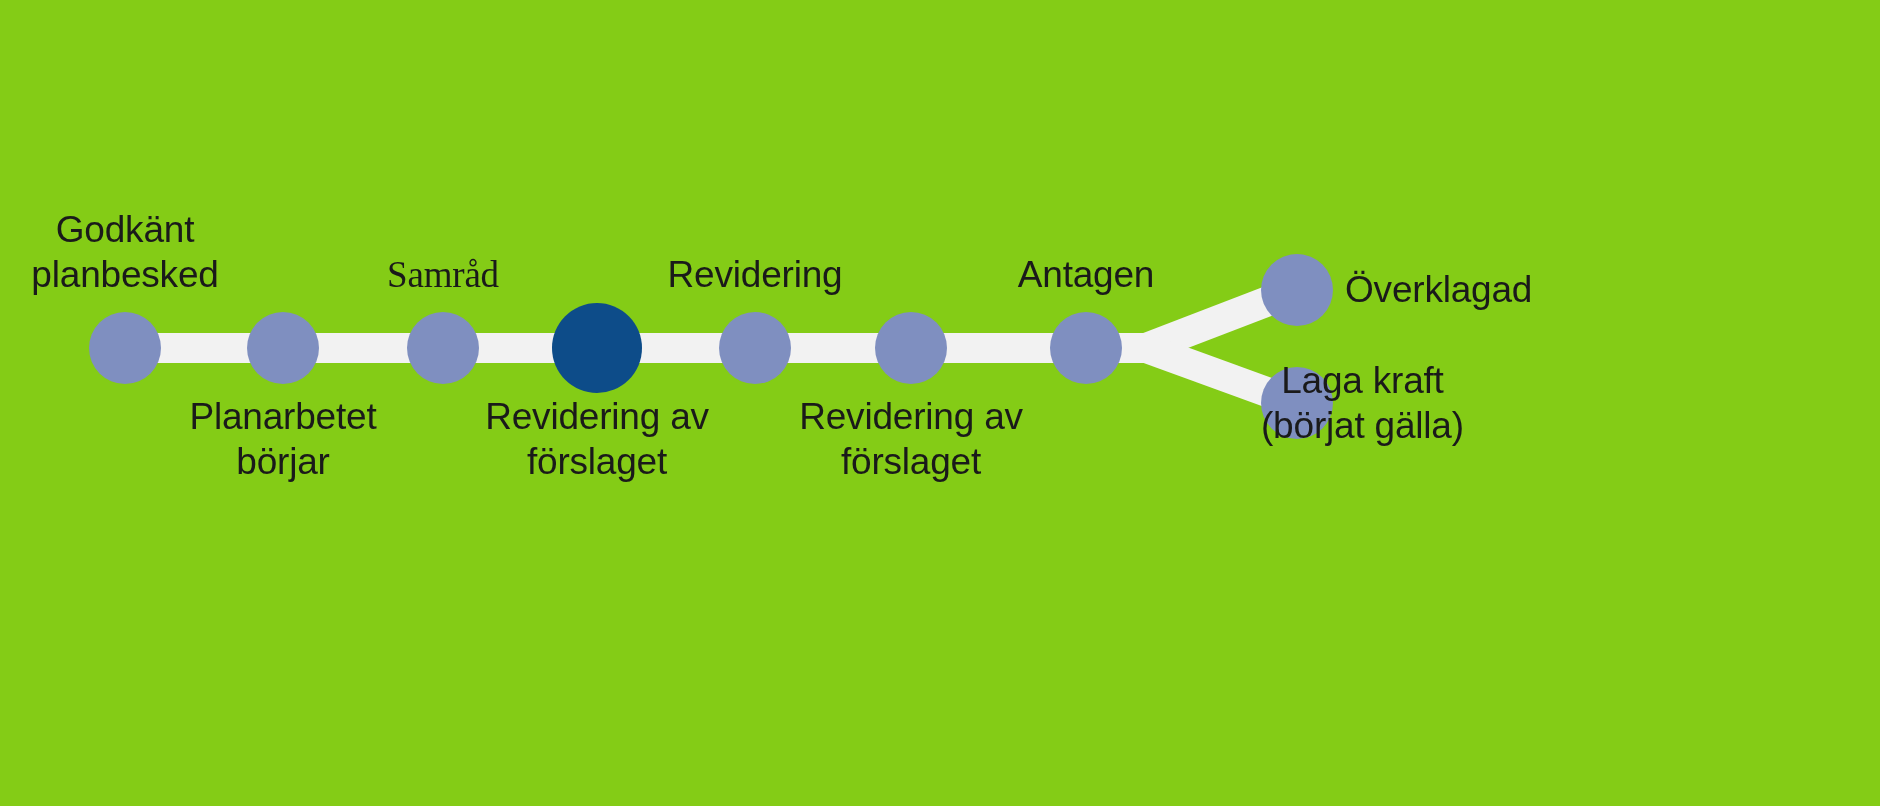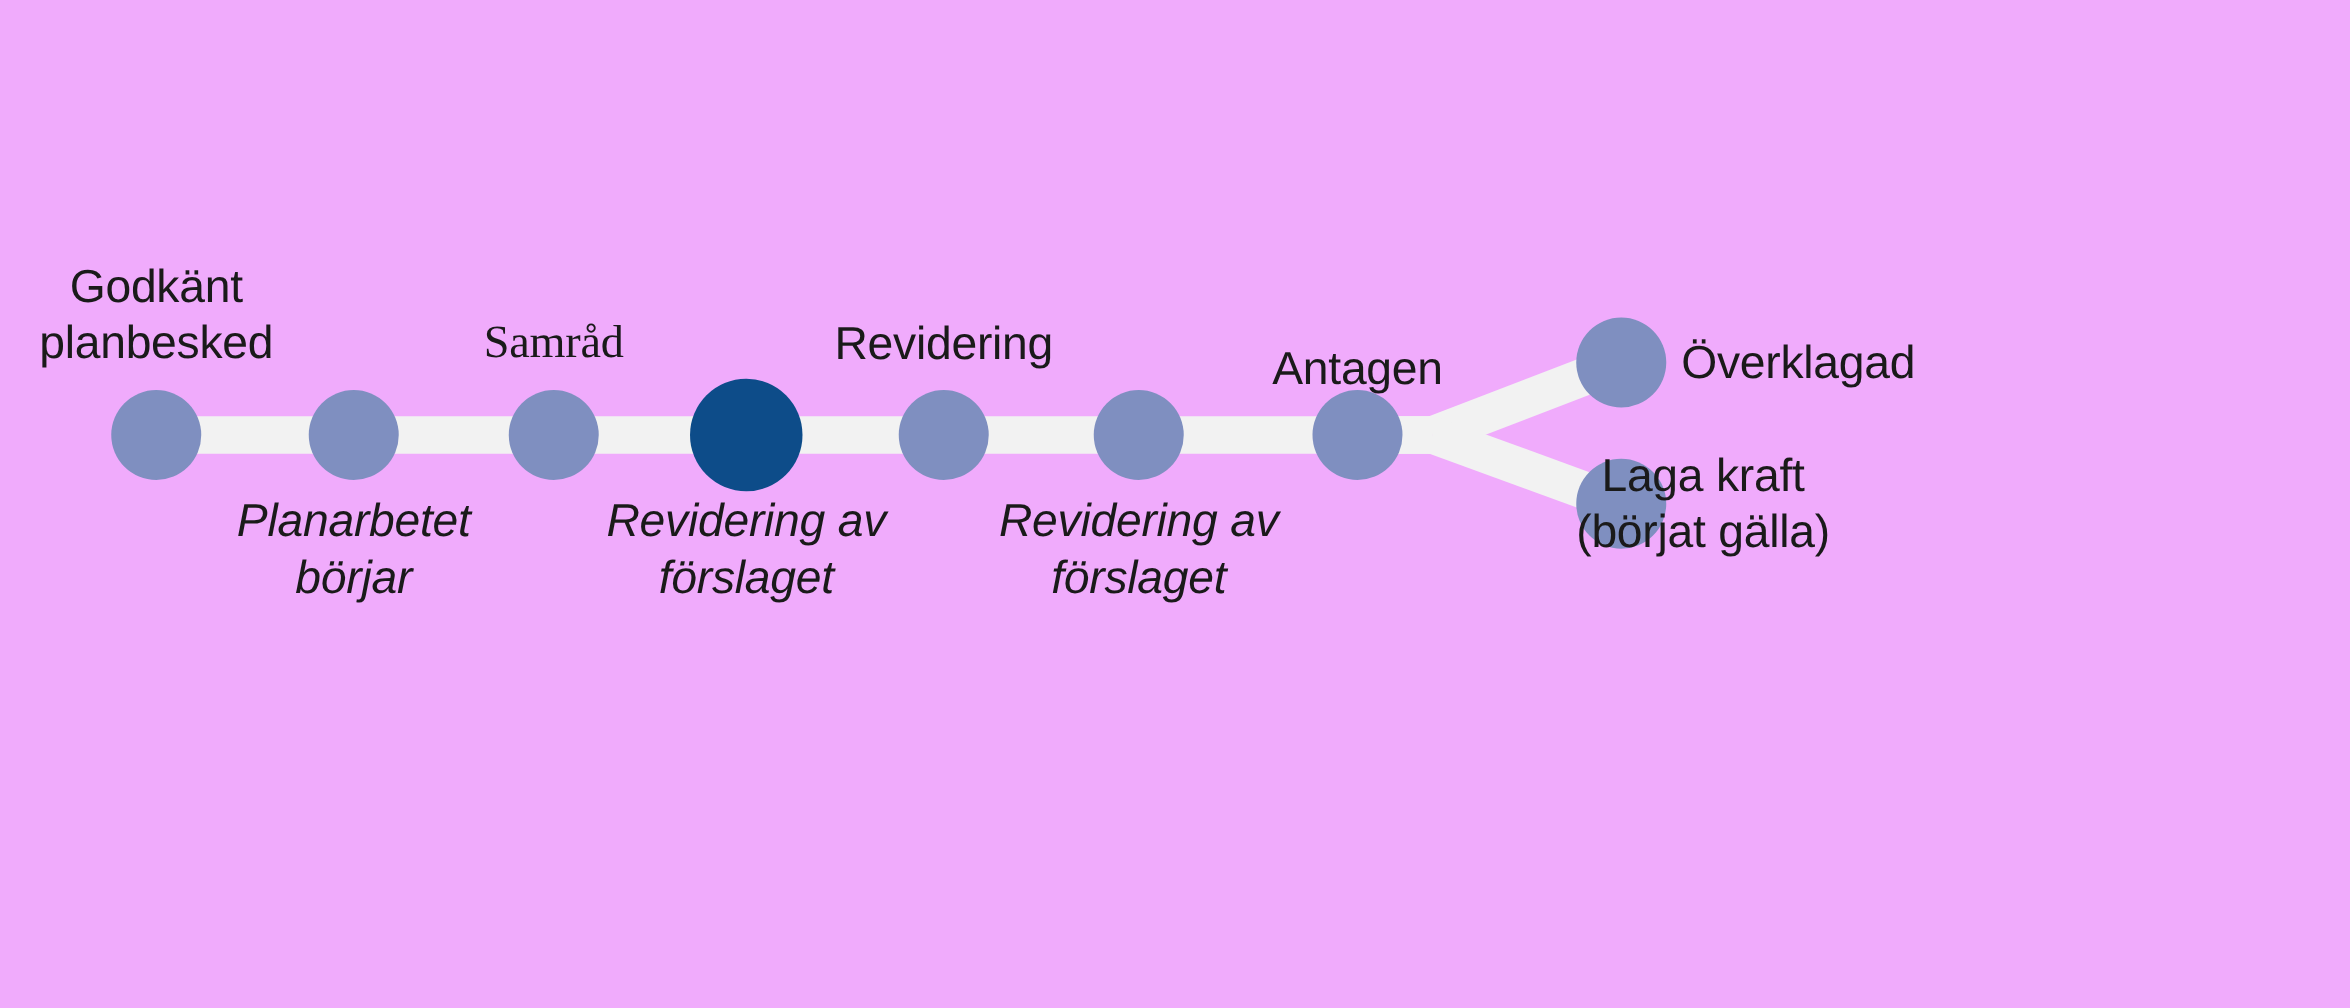--- a/index.html
+++ b/index.html
@@ -9,21 +9,21 @@
     background: #ffffff;
   }
   body {
     font-family: "Liberation Sans", "DejaVu Sans", sans-serif;
     -webkit-font-smoothing: antialiased;
   }
   #stage {
     position: relative;
     width: 1880px;
     height: 806px;
-    background: #f0abfc;
+    background: #84cc16;
     overflow: hidden;
   }
   #flow-svg {
     position: absolute;
     left: 0;
     top: 0;
     width: 1880px;
     height: 806px;
     display: block;
   }
@@ -36,21 +36,20 @@
     letter-spacing: -0.2px;
     font-weight: 400;
   }
   .label-above {
     text-align: center;
     transform: translate(-50%, -100%);
   }
   .label-below {
     text-align: center;
     transform: translate(-50%, 0);
-    font-style: italic;
   }
   .label-right {
     text-align: left;
     transform: translate(0, -50%);
   }
 </style>
 </head>
 <body>
 
 <div id="stage">
@@ -80,19 +79,19 @@
       <div class="node-label label-above" style="left: 125px; top: 297px; color: rgb(26, 26, 26);">Godkänt
 planbesked</div>
       <div class="node-label label-below" style="left: 283px; top: 394px; color: rgb(26, 26, 26);">Planarbetet
 börjar</div>
       <div class="node-label label-above" style="left: 443px; top: 297px; color: rgb(26, 26, 26); font-family: Liberation Serif, serif;">Samråd</div>
       <div class="node-label label-below" style="left: 597px; top: 394px; color: rgb(26, 26, 26);">Revidering av
 förslaget</div>
       <div class="node-label label-above" style="left: 755px; top: 297px; color: rgb(26, 26, 26);">Revidering</div>
       <div class="node-label label-below" style="left: 911px; top: 394px; color: rgb(26, 26, 26);">Revidering av
 förslaget</div>
-      <div class="node-label label-above" style="left: 1086px; top: 297px; color: rgb(26, 26, 26); margin-top: 20px;">Antagen</div>
+      <div class="node-label label-above" style="left: 1086px; top: 297px; color: rgb(26, 26, 26);">Antagen</div>
       <div class="node-label label-right" style="left: 1345px; top: 290px; color: rgb(26, 26, 26);">Överklagad</div>
       <div class="node-label label-right" style="left: 1261px; top: 403px; color: rgb(26, 26, 26); text-align: center;">Laga kraft
 (börjat gälla)</div>
     </div>
 
 </div>
 
 </body></html>

